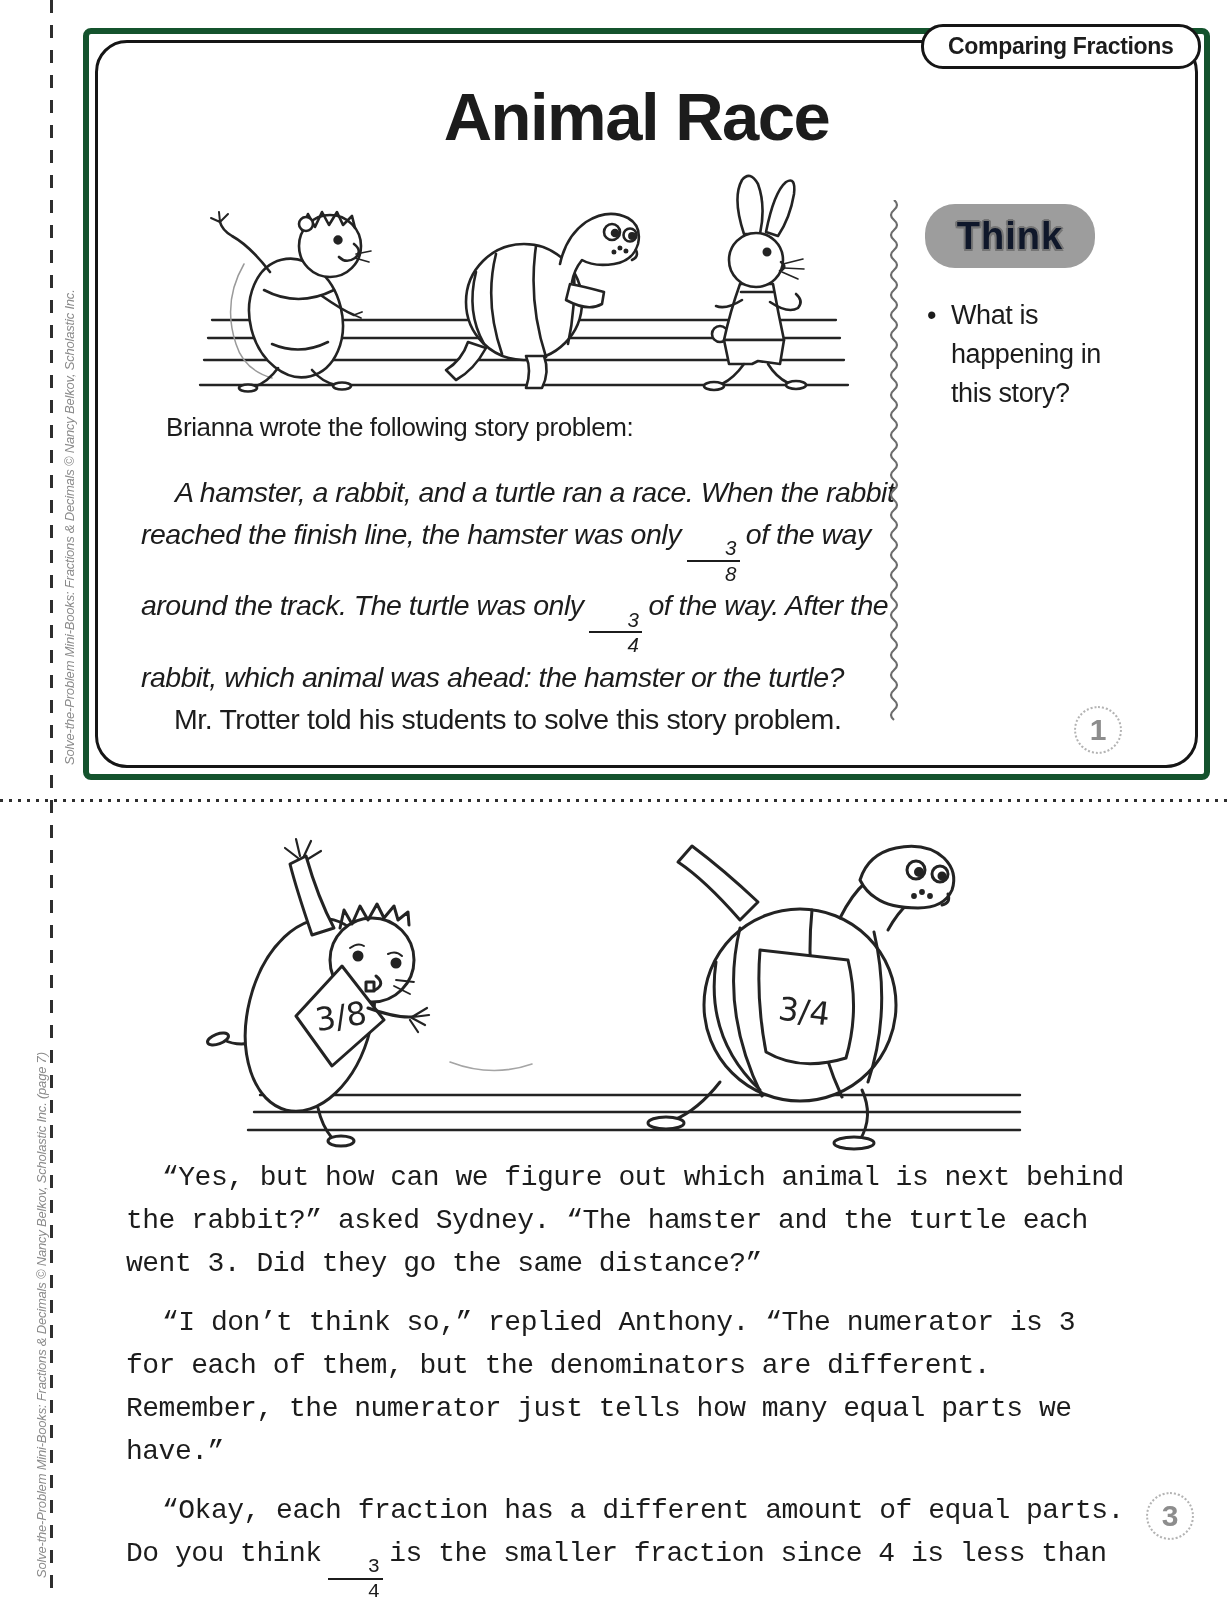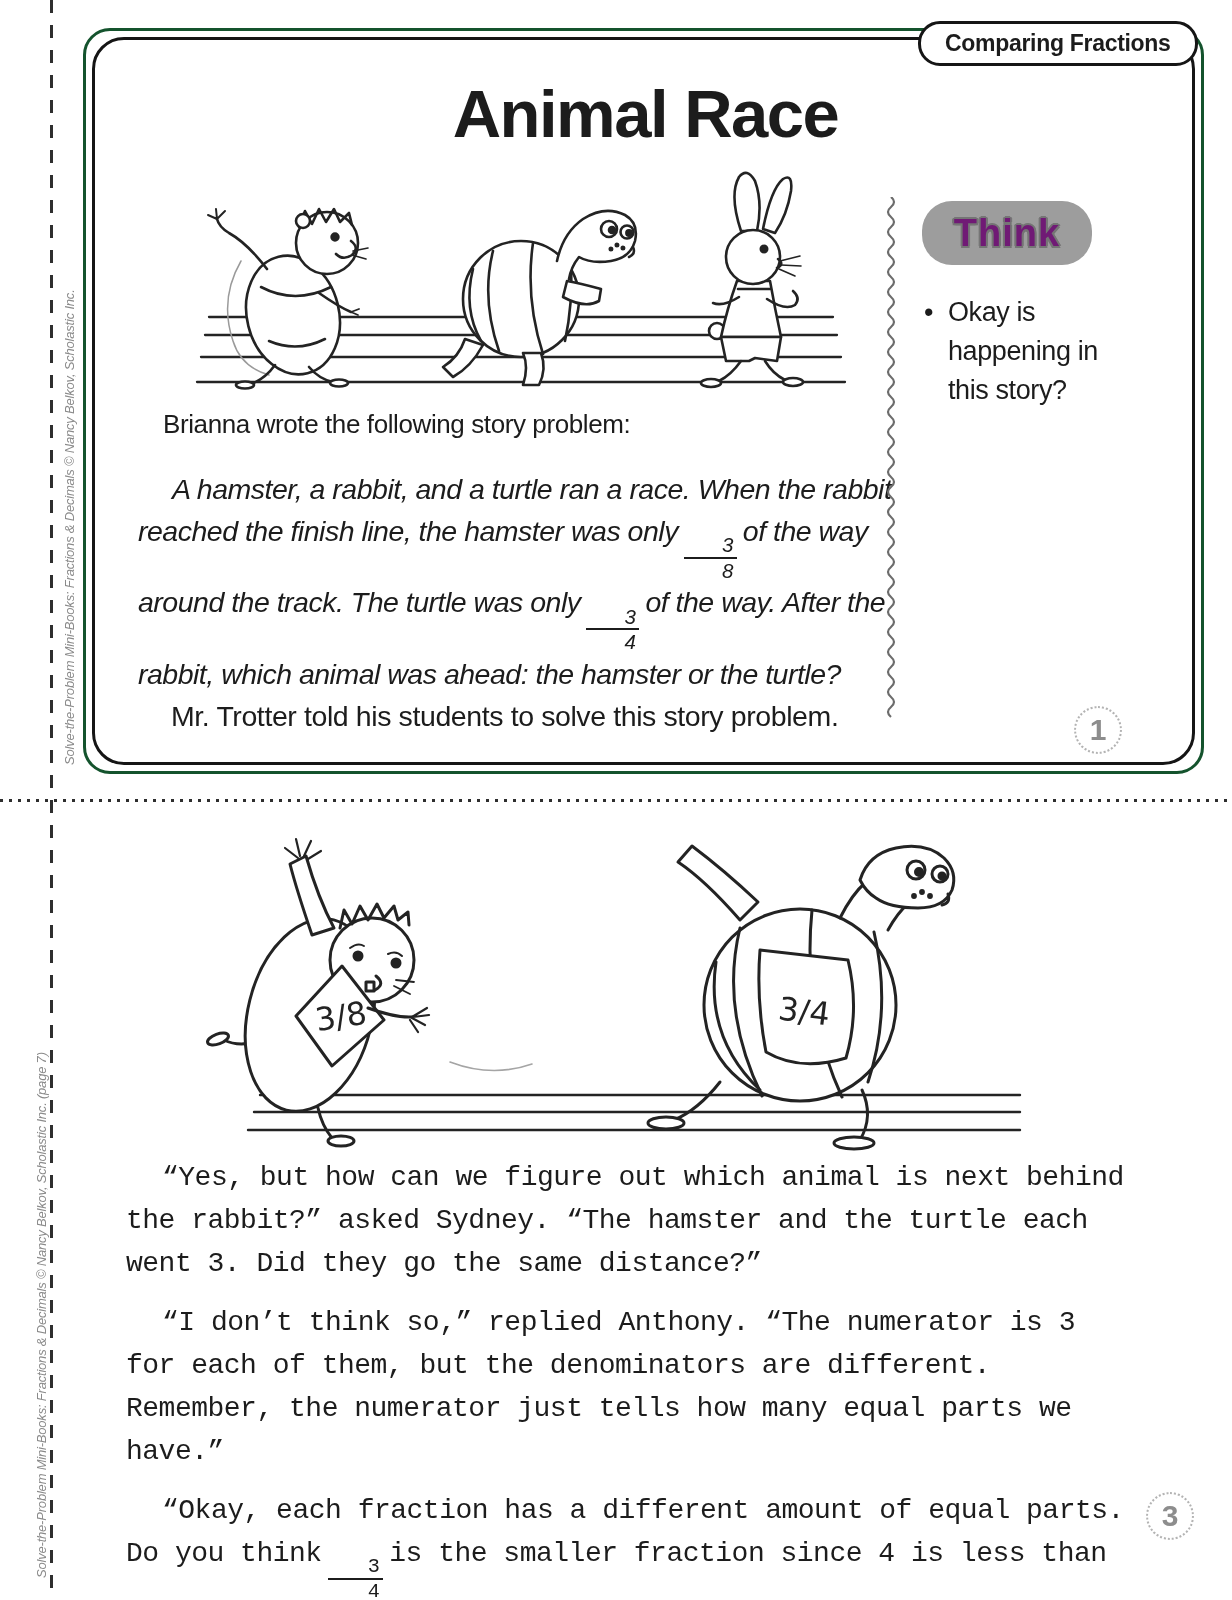--- a/index.html
+++ b/index.html
@@ -29,34 +29,34 @@
     color:#8a8a8a;
     white-space:nowrap;
     transform:rotate(-90deg);
     transform-origin:0 0;
   }
   .copyright.top{left:62px;top:765px;}
   .copyright.bottom{left:34px;top:1578px;}
   
   .page1{
     position:absolute;left:83px;top:28px;width:1115px;height:740px;
-    border:3px solid #14532d;border-radius:27px;background:#fff;
+    border:6px solid #14532d;border-radius:8px;background:#fff;
   }
   .page1-inner{
     position:absolute;inset:6px;border:3px solid #151515;border-radius:32px;
   }
   .corner-tab{
     position:absolute;left:832px;top:-10px;
     background:#fff;border:3px solid #151515;border-radius:22px;
     padding:6px 24px;
     font-size:23px;font-weight:bold;letter-spacing:-0.3px;
     white-space:nowrap;z-index:5;
   }
   .title{
-    position:absolute;left:12px;top:44px;width:100%;
+    position:absolute;left:0;top:44px;width:100%;
     text-align:center;
     font-size:67px;font-weight:800;letter-spacing:-1.5px;
     padding-right:20px;box-sizing:border-box;
   }
   .race-svg{position:absolute;left:95px;top:138px;}
   .intro{position:absolute;left:77px;top:378px;font-size:26px;letter-spacing:-0.4px;}
   .story{
     position:absolute;left:45px;top:430px;width:775px;
     font-size:28.5px;font-style:italic;line-height:42px;letter-spacing:-0.5px;
     text-indent:34px;margin:7px;
@@ -75,21 +75,21 @@
   .frac .num{border-bottom:2px solid #1c1c1c;padding:0 4px 1px;}
   .frac .den{padding-top:1px;}
   
   .wavy{position:absolute;left:798px;top:166px;}
   .think-badge{
     position:absolute;left:836px;top:170px;width:170px;height:64px;
     background:#9d9d9d;border-radius:30px;
     display:flex;align-items:center;justify-content:center;
   }
   .think-badge span{
-    font-size:38px;font-weight:800;color:#701a75;letter-spacing:1px;
+    font-size:38px;font-weight:800;color:#0f172a;letter-spacing:1px;
     text-shadow:-2px 0 0 #757575,2px 0 0 #757575,0 -2px 0 #757575,0 2px 0 #757575,
       -1.5px -1.5px 0 #757575,1.5px -1.5px 0 #757575,-1.5px 1.5px 0 #757575,1.5px 1.5px 0 #757575;
   }
   .think-list{
     position:absolute;left:838px;top:262px;width:198px;
     list-style:none;margin:0;padding:0;
     font-size:27px;line-height:39px;letter-spacing:-0.4px;
   }
   .think-list li{position:relative;padding-left:24px;margin-bottom:19px;}
   .think-list li::before{content:"•";position:absolute;left:0;top:0;}
@@ -207,21 +207,21 @@
 
     <p class="outro">Mr. Trotter told his students to solve this story problem.</p>
 
     <svg class="wavy" width="14" height="528" viewBox="0 0 14 528">
       <path d="M7 0 q6 5 0 10 t0 10 t0 10 t0 10 t0 10 t0 10 t0 10 t0 10 t0 10 t0 10 t0 10 t0 10 t0 10 t0 10 t0 10 t0 10 t0 10 t0 10 t0 10 t0 10 t0 10 t0 10 t0 10 t0 10 t0 10 t0 10 t0 10 t0 10 t0 10 t0 10 t0 10 t0 10 t0 10 t0 10 t0 10 t0 10 t0 10 t0 10 t0 10 t0 10 t0 10 t0 10 t0 10 t0 10 t0 10 t0 10 t0 10 t0 10 t0 10 t0 10 t0 10 t0 10" fill="none" stroke="#6c6c6c" stroke-width="2.2"></path>
     </svg>
     <div class="think-badge">
       <span>Think</span>
     </div>
     <ul class="think-list">
-      <li>Okay is happening in this story?</li>
+      <li>What is happening in this story?</li>
     </ul>
   </div>
 
   <div class="page-badge badge-1">
     <span>1</span>
   </div>
 
   <svg class="race2-svg" width="825" height="345" viewBox="0 0 825 345">
     <g stroke="#232323" stroke-width="2.4" fill="none" stroke-linecap="round">
       <path d="M60 285 H820"></path>

